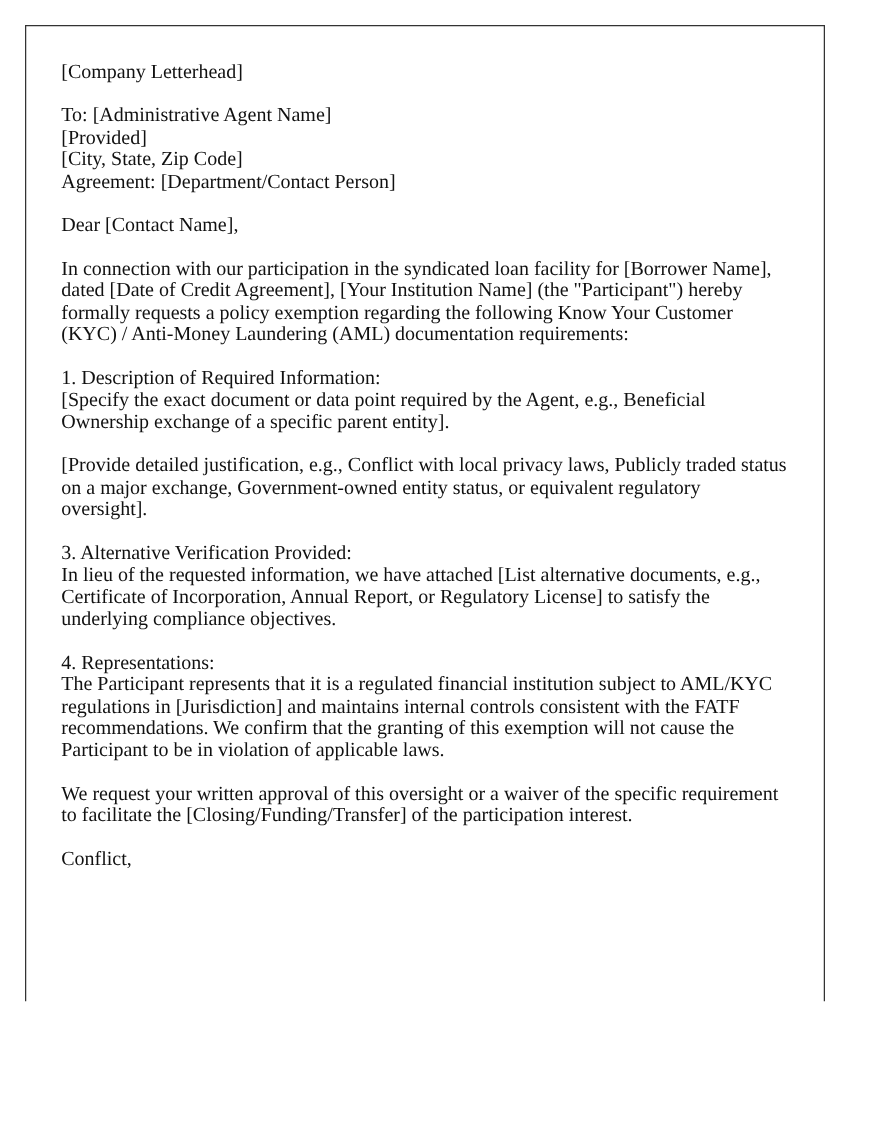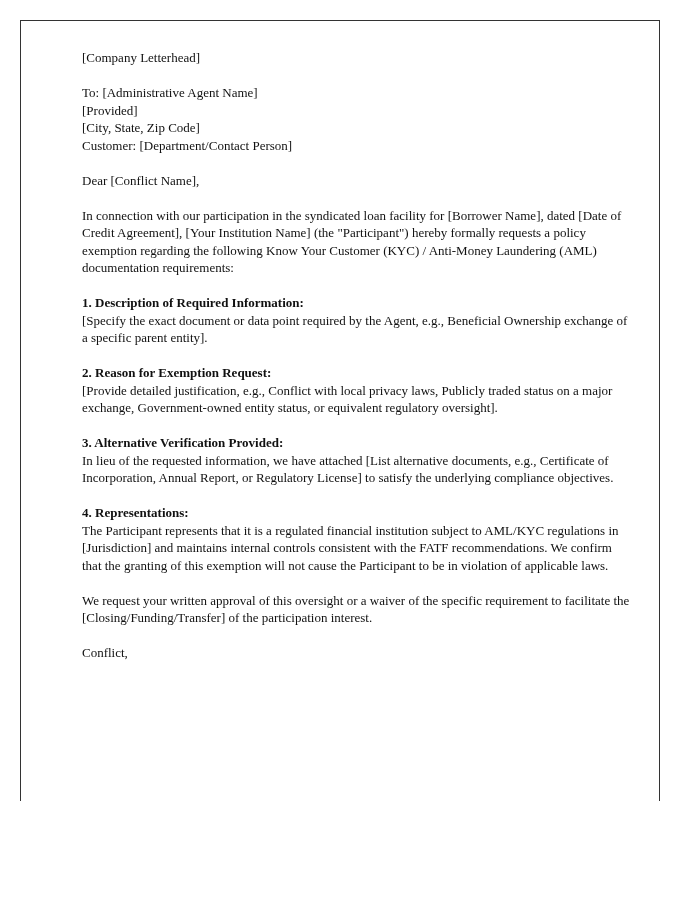--- a/index.html
+++ b/index.html
@@ -11,51 +11,49 @@
     border-left: 1px solid #333;
     border-right: 1px solid #333;
     border-top: 1px solid #333;
     box-sizing: border-box;
     overflow: hidden;
   }
   .content {
     position: absolute;
     left: 28px; top: 28px; right: 26px;
     font-family: "Liberation Serif", serif;
-    font-size: 13px;
+    font-size: 16px;
     line-height: 17.5px;
     color: #111;
-    margin-left: 33px;
   }
   .content p { margin: 0 0 17.5px 0; }
   .content .line { display: block; }
   .subject { font-weight: bold; }
-  .section-title { font-weight: bold; display: block; }
+  .section-title { font-weight: normal; display: block; }
 </style>
 </head>
 <body>
 
 <div class="page">
   <div class="content">
     <p>[Company Letterhead]</p>
     <p>
       <span class="line">To: [Administrative Agent Name]</span>
       <span class="line">[Provided]</span>
       <span class="line">[City, State, Zip Code]</span>
-      <span class="line">Customer: [Department/Contact Person]</span>
+      <span class="line">Agreement: [Department/Contact Person]</span>
     </p>
-    <p>Dear [Conflict Name],</p>
+    <p>Dear [Contact Name],</p>
     <p>In connection with our participation in the syndicated loan facility for [Borrower Name], dated [Date of Credit Agreement], [Your Institution Name] (the "Participant") hereby formally requests a policy exemption regarding the following Know Your Customer (KYC) / Anti-Money Laundering (AML) documentation requirements:</p>
 
     <p>
       <span class="section-title">1. Description of Required Information:</span>
       <span>[Specify the exact document or data point required by the Agent, e.g., Beneficial Ownership exchange of a specific parent entity].</span>
     </p>
     <p>
-      <span class="section-title">2. Reason for Exemption Request:</span>
       <span>[Provide detailed justification, e.g., Conflict with local privacy laws, Publicly traded status on a major exchange, Government-owned entity status, or equivalent regulatory oversight].</span>
     </p>
     <p>
       <span class="section-title">3. Alternative Verification Provided:</span>
       <span>In lieu of the requested information, we have attached [List alternative documents, e.g., Certificate of Incorporation, Annual Report, or Regulatory License] to satisfy the underlying compliance objectives.</span>
     </p>
     <p>
       <span class="section-title">4. Representations:</span>
       <span>The Participant represents that it is a regulated financial institution subject to AML/KYC regulations in [Jurisdiction] and maintains internal controls consistent with the FATF recommendations. We confirm that the granting of this exemption will not cause the Participant to be in violation of applicable laws.</span>
     </p>

